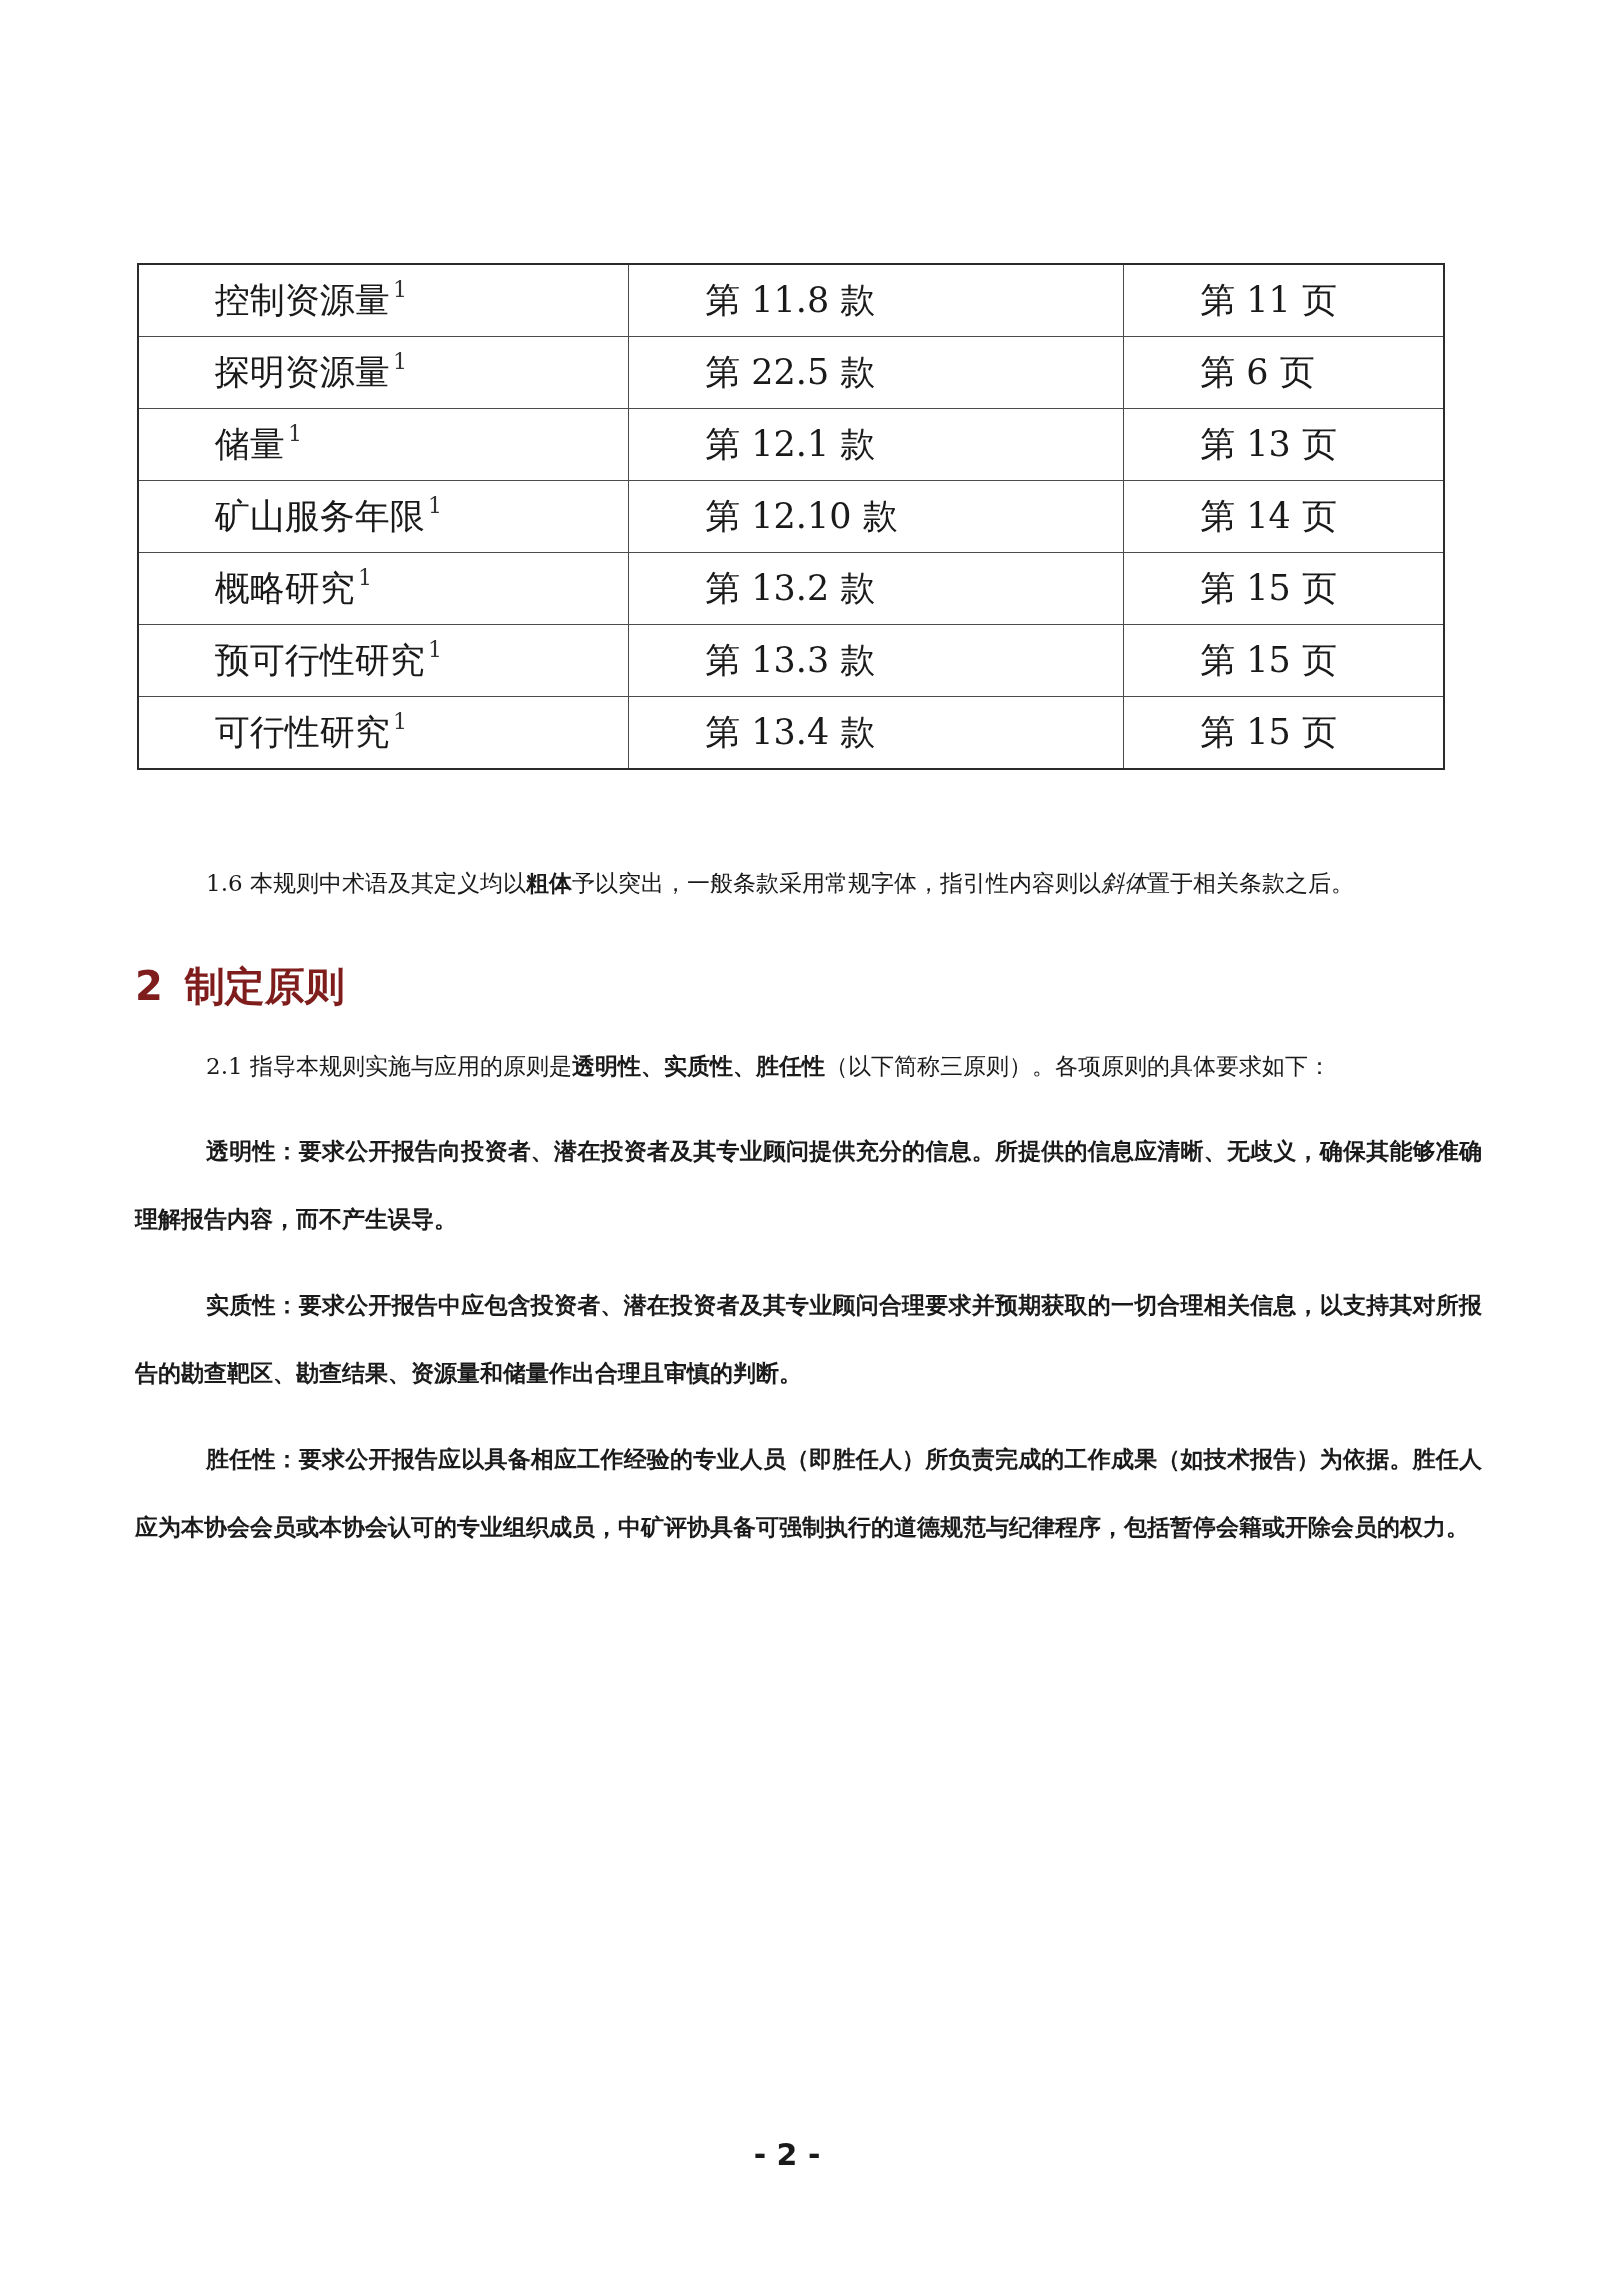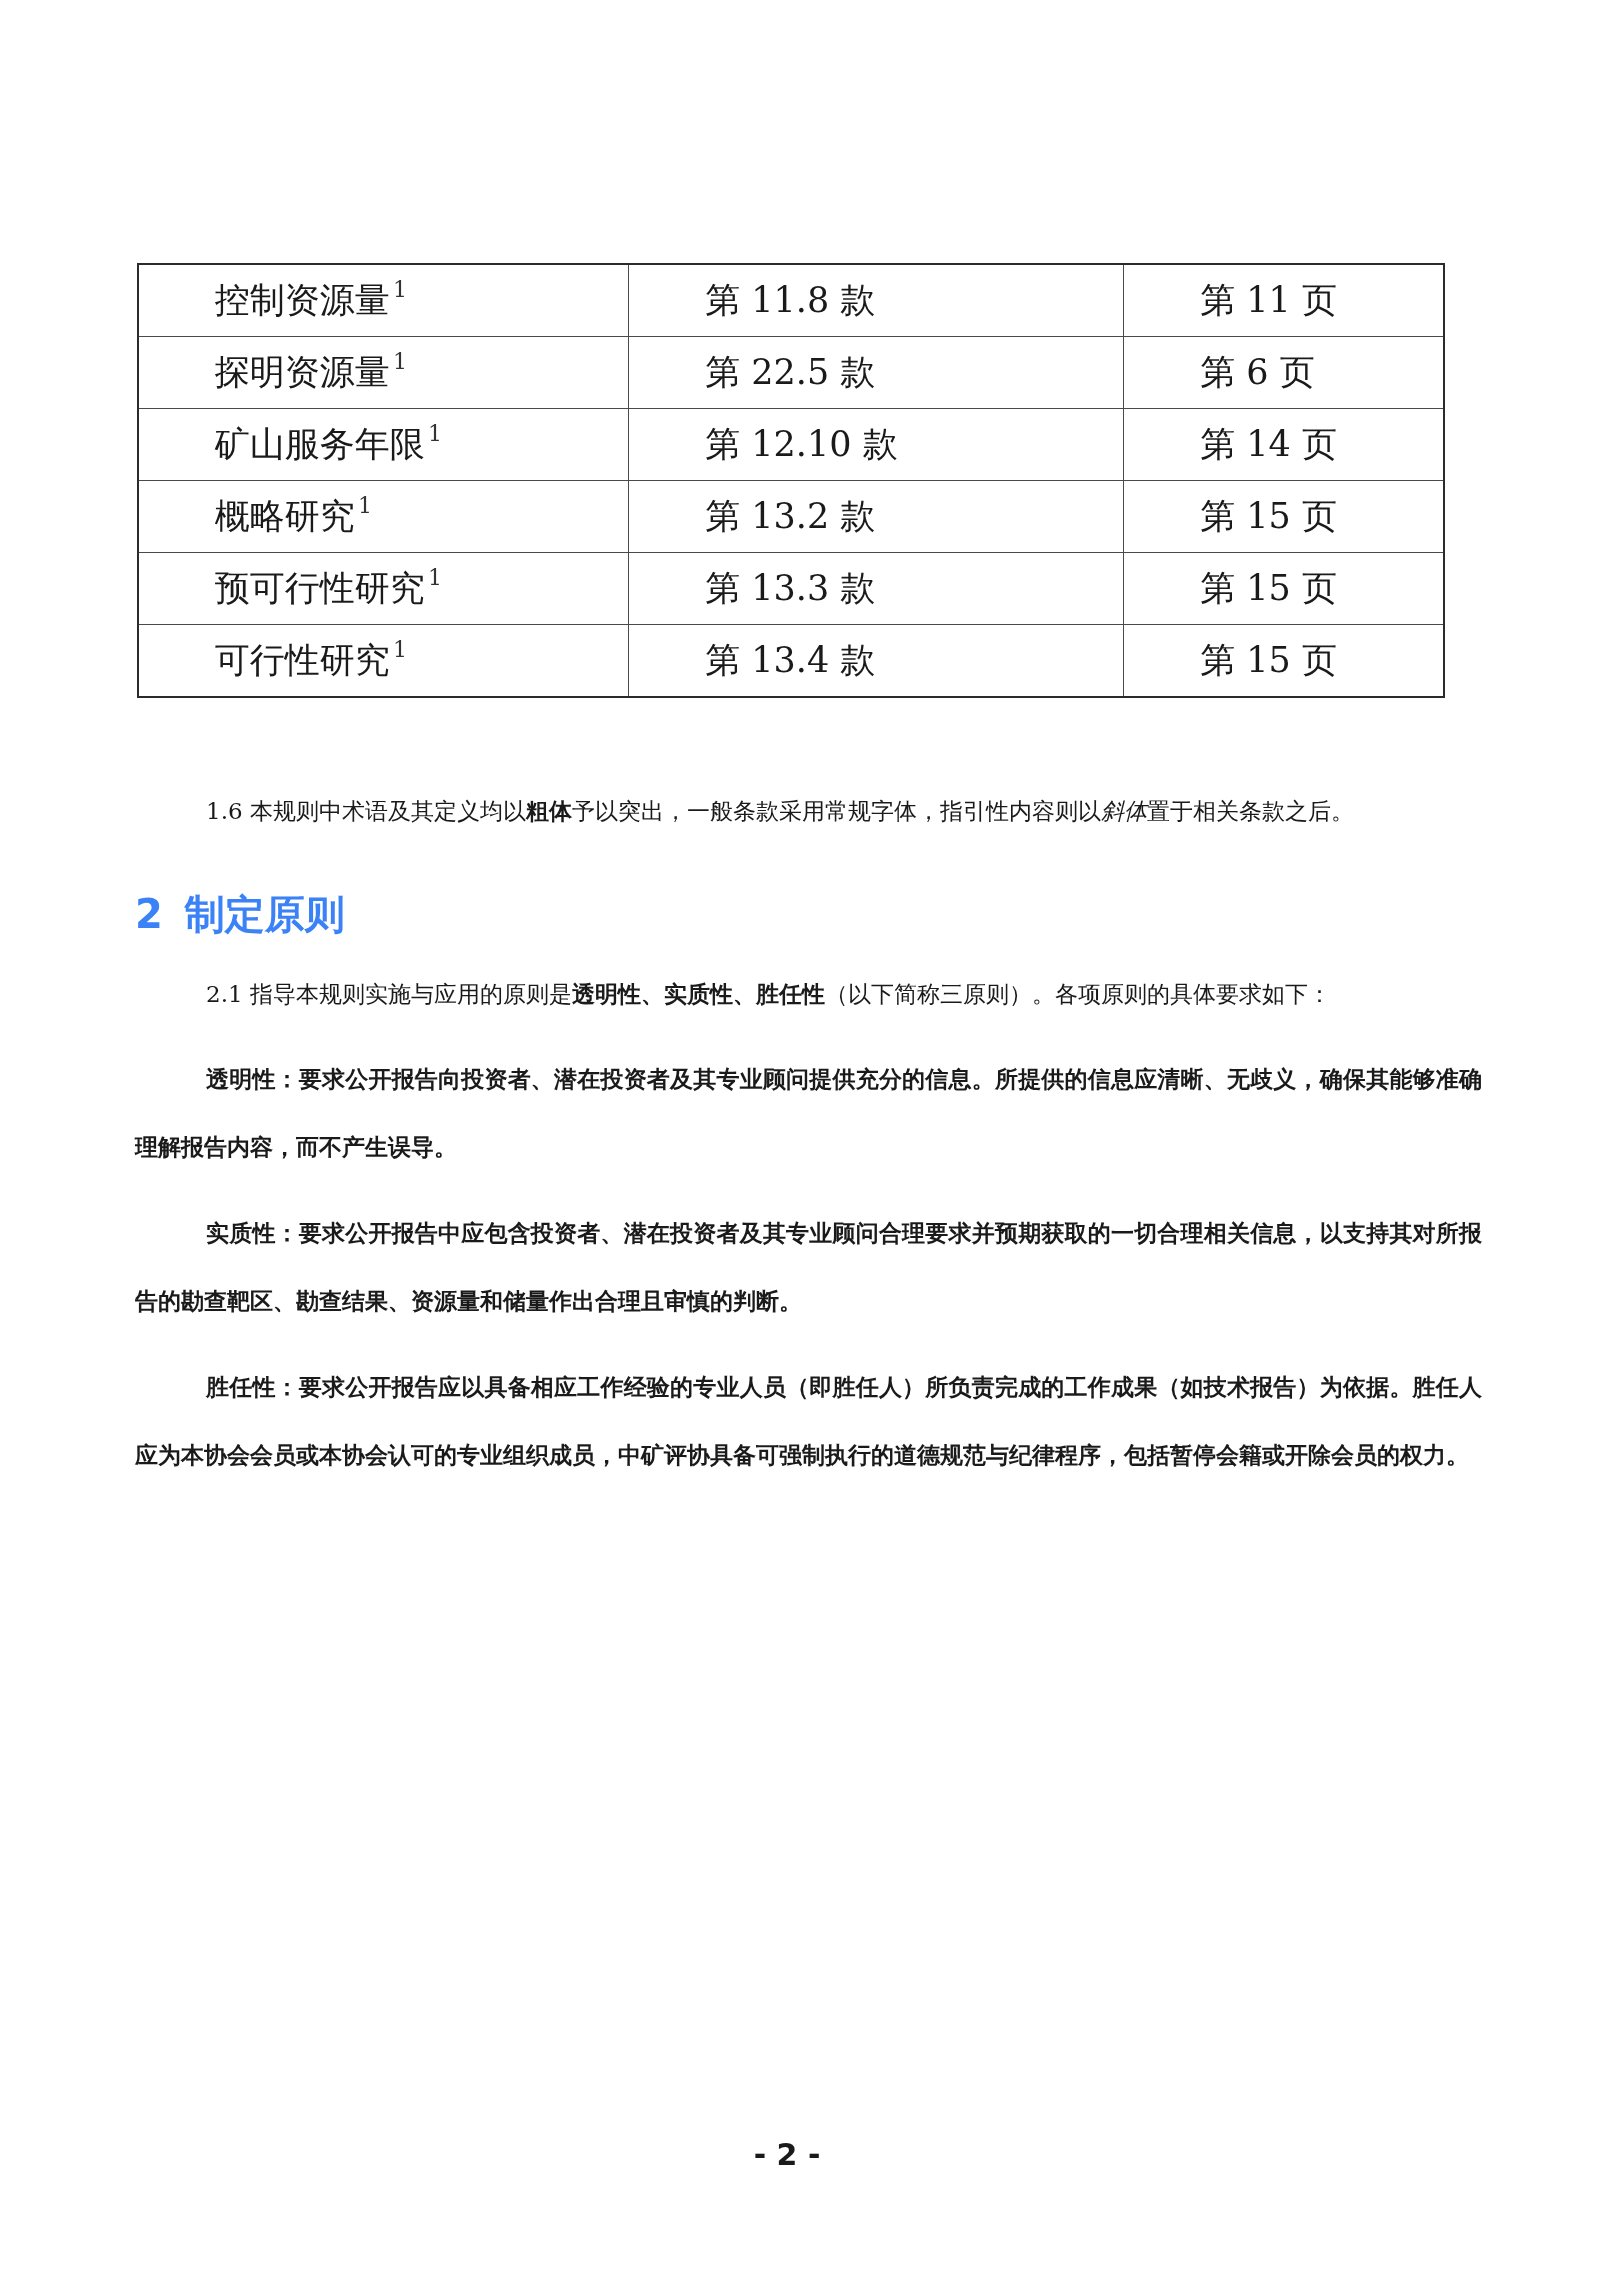--- a/index.html
+++ b/index.html
@@ -62,21 +62,21 @@
   }
   .para.first-after-table { margin-top: 79px; }
   .para .seg-bold { font-weight: 700; }
   .para .seg-italic { font-style: italic; }
   .para.all-bold { font-weight: 700; }
   .heading {
     font-family: "DejaVu Sans", "Liberation Sans", sans-serif;
     font-weight: 700;
     font-size: 40px;
     line-height: 68px;
-    color: #3b82f6;
+    color: #7f1d1d;
     margin: 35px 0 11.8px 0;
   }
   .heading .h-num { margin-right: 22px; }
   
   .footer {
     position: absolute;
     left: 787px;
     top: 2154px;
     transform: translate(-50%, -50%);
     font-family: "DejaVu Sans", "Liberation Sans", sans-serif;
@@ -101,20 +101,25 @@
       <tbody>
         <tr>
           <td><span>控制资源量</span><sup class="term-sup">1</sup></td>
           <td>第 11.8 款</td>
           <td>第 11 页</td>
         </tr>
         <tr>
           <td><span>探明资源量</span><sup class="term-sup">1</sup></td>
           <td>第 22.5 款</td>
           <td>第 6 页</td>
+        </tr>
+        <tr>
+          <td><span>储量</span><sup class="term-sup">1</sup></td>
+          <td>第 12.1 款</td>
+          <td>第 13 页</td>
         </tr>
         <tr>
           <td><span>矿山服务年限</span><sup class="term-sup">1</sup></td>
           <td>第 12.10 款</td>
           <td>第 14 页</td>
         </tr>
         <tr>
           <td><span>概略研究</span><sup class="term-sup">1</sup></td>
           <td>第 13.2 款</td>
           <td>第 15 页</td>

